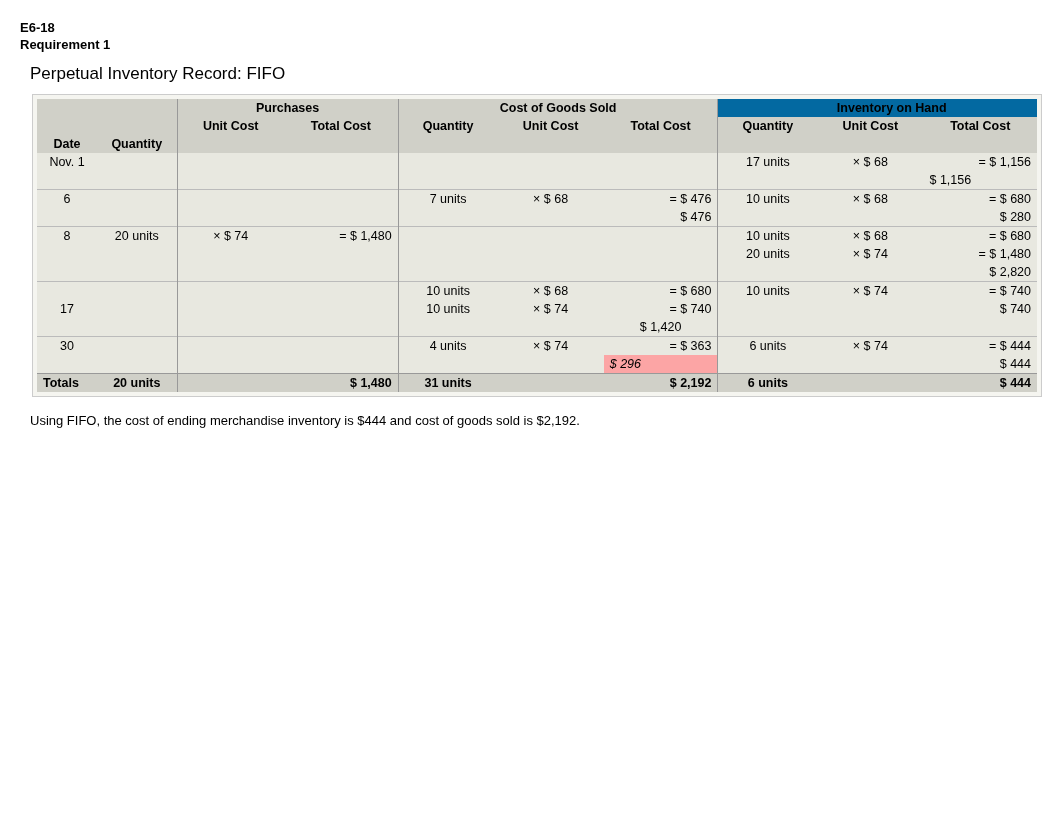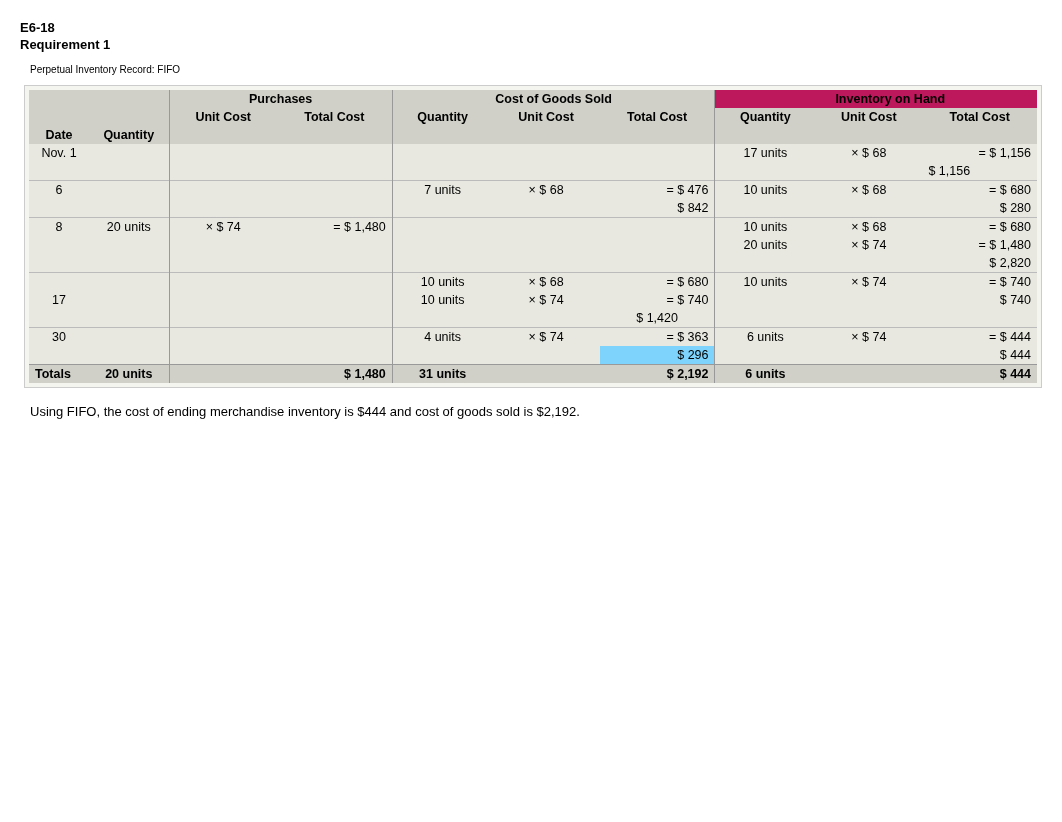--- a/index.html
+++ b/index.html
@@ -16,26 +16,26 @@
       font-weight: bold;
       font-size: 13px;
       margin-bottom: 2px;
     }
     .subtitle {
       font-weight: bold;
       font-size: 13px;
       margin-bottom: 12px;
     }
     .record-label {
-      font-size: 10px;
+      font-size: 17px;
       margin-bottom: 10px;
       margin-left: 10px;
     }
     .table-container {
-      margin-left: 4px;
+      margin-left: 12px;
       border: 1px solid #ccc;
       background: #f5f5f0;
       padding: 4px;
     }
     table {
       border-collapse: collapse;
       width: 100%;
       font-size: 12.5px;
     }
     th, td {
@@ -74,21 +74,21 @@
 
 <div class="table-container">
   <table>
     <thead>
 
       <tr class="header-group">
         <th rowspan="2" style="width:60px; background:#d0d0c8;"></th>
         <th rowspan="2" style="width:80px; background:#d0d0c8;"></th>
         <th colspan="2" style="background:#d0d0c8; border-left:1px solid #999; border-right:1px solid #999;">Purchases</th>
         <th colspan="3" style="background:#d0d0c8; border-right:1px solid #999;">Cost of Goods Sold</th>
-        <th colspan="3" style="background:#be185d;padding-left:34px;">Inventory on Hand</th>
+        <th colspan="3" style="background:#0369a1;padding-left:34px;">Inventory on Hand</th>
       </tr>
       <tr class="subheader">
         <th style="border-left:1px solid #999;">Unit Cost</th>
         <th style="border-right:1px solid #999;">Total Cost</th>
         <th>Quantity</th>
         <th>Unit Cost</th>
         <th style="border-right:1px solid #999;">Total Cost</th>
         <th>Quantity</th>
         <th>Unit Cost</th>
         <th>Total Cost</th>
@@ -148,21 +148,21 @@
         <td style="background:#e8e8e0; text-align:right;">= $   680</td>
       </tr>
 
       <tr class="data-row">
         <td style="background:#e8e8e0;"></td>
         <td style="background:#e8e8e0;"></td>
         <td style="background:#e8e8e0; border-left:1px solid #999;"></td>
         <td style="background:#e8e8e0; border-right:1px solid #999;"></td>
         <td style="background:#e8e8e0;"></td>
         <td style="background:#e8e8e0;"></td>
-        <td style="background:#e8e8e0; border-right:1px solid #999; text-align:right;">$   842</td>
+        <td style="background:#e8e8e0; border-right:1px solid #999; text-align:right;">$   476</td>
         <td style="background:#e8e8e0;"></td>
         <td style="background:#e8e8e0;"></td>
         <td style="background:#e8e8e0; text-align:right;">$   280</td>
       </tr>
 
       <tr class="data-row" style="border-top:1px solid #bbb;">
         <td style="background:#e8e8e0;">8</td>
         <td style="background:#e8e8e0;">20 units</td>
         <td style="background:#e8e8e0; border-left:1px solid #999;">× $ 74</td>
         <td style="background:#e8e8e0; border-right:1px solid #999; text-align:right;">= $ 1,480</td>
@@ -248,21 +248,21 @@
         <td style="background:#e8e8e0; text-align:right;">= $   444</td>
       </tr>
 
       <tr class="data-row">
         <td style="background:#e8e8e0;"></td>
         <td style="background:#e8e8e0;"></td>
         <td style="background:#e8e8e0; border-left:1px solid #999;"></td>
         <td style="background:#e8e8e0; border-right:1px solid #999;"></td>
         <td style="background:#e8e8e0;"></td>
         <td style="background:#e8e8e0;"></td>
-        <td style="background:#7dd3fc; border-right:1px solid #999; text-align:right;">$   296</td>
+        <td style="background:#fca5a5; border-right:1px solid #999; text-align:left;font-style:italic;">$   296</td>
         <td style="background:#e8e8e0;"></td>
         <td style="background:#e8e8e0;"></td>
         <td style="background:#e8e8e0; text-align:right;">$   444</td>
       </tr>
 
       <tr class="totals-row" style="border-top:1px solid #999;">
         <td style="background:#d0d0c8; font-weight:bold; text-align:left;">Totals</td>
         <td style="background:#d0d0c8; font-weight:bold;">20 units</td>
         <td style="background:#d0d0c8; border-left:1px solid #999;"></td>
         <td style="background:#d0d0c8; font-weight:bold; border-right:1px solid #999; text-align:right;">$ 1,480</td>

